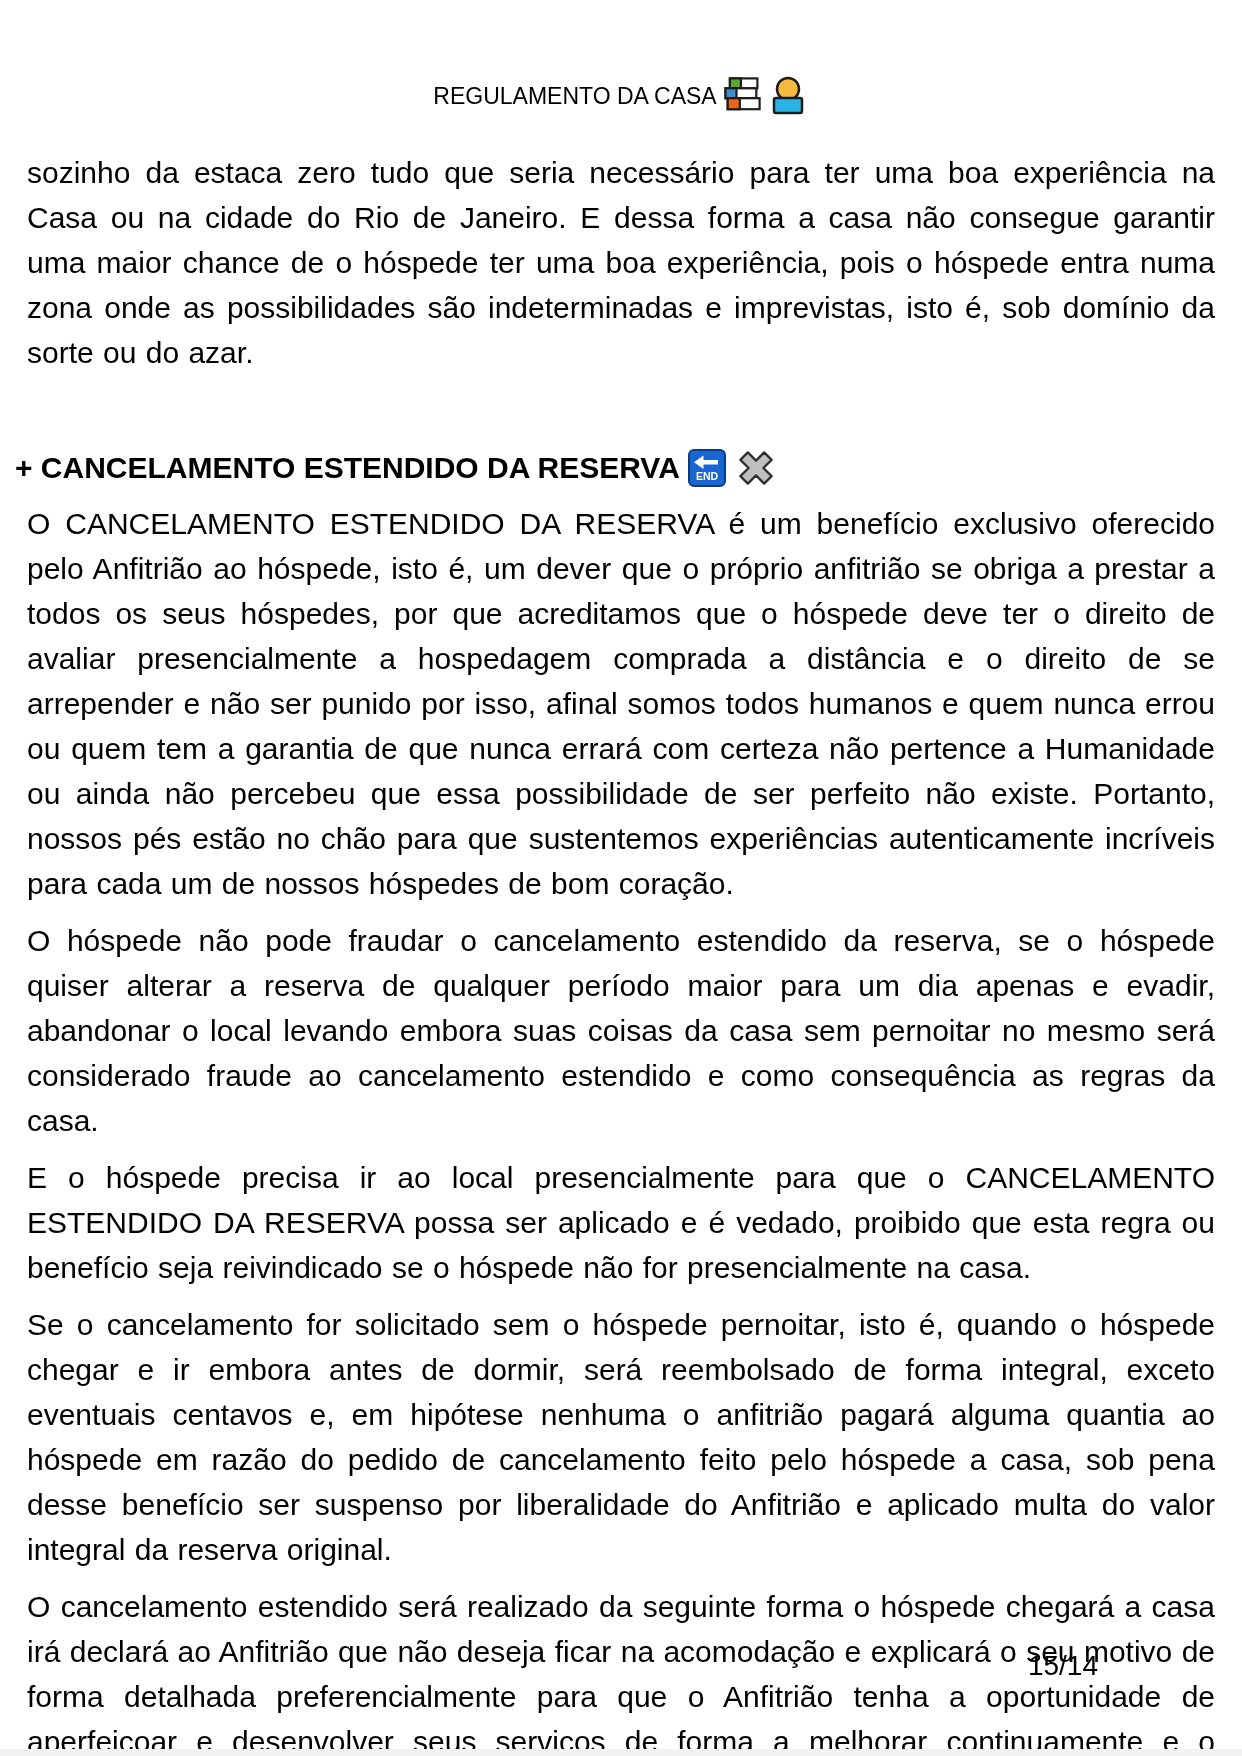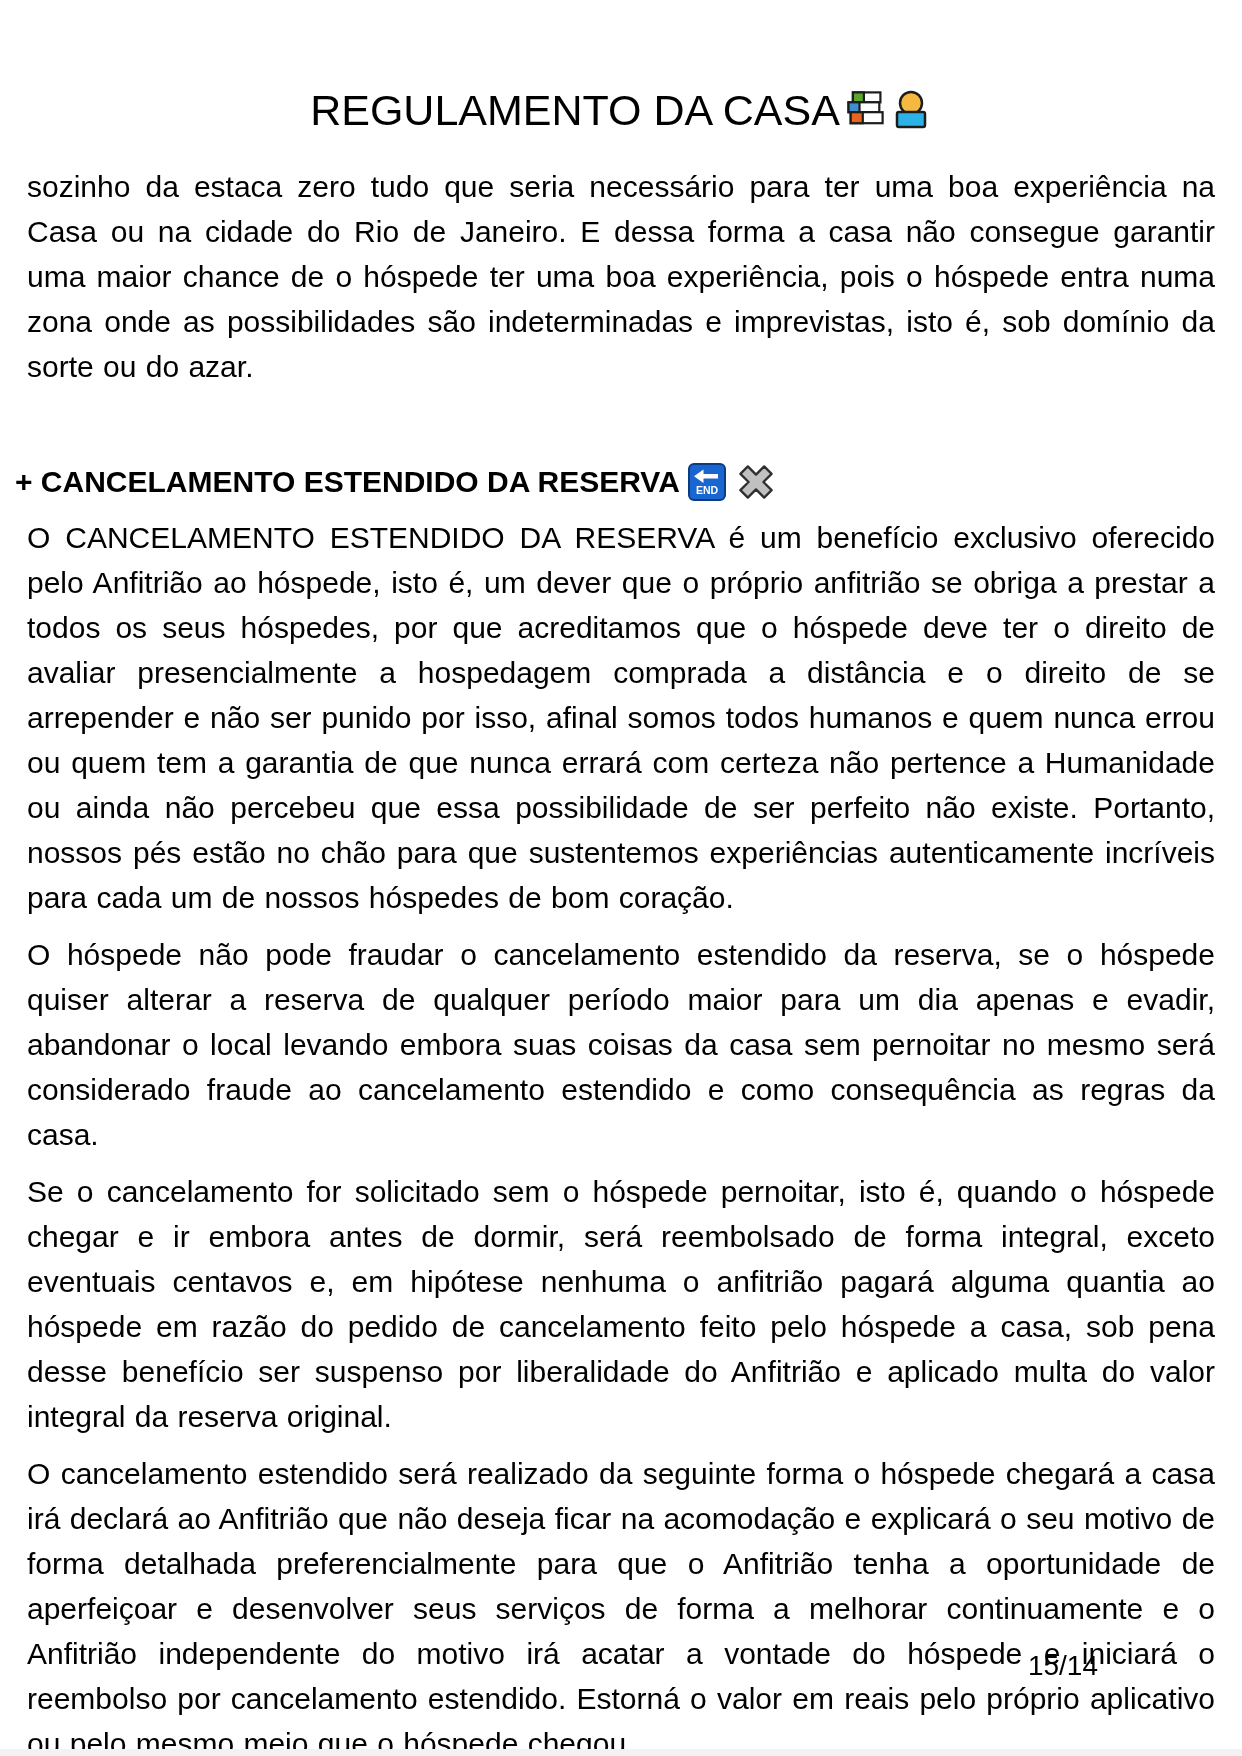--- a/index.html
+++ b/index.html
@@ -6,21 +6,21 @@
   body{
     width:1242px;height:1756px;
     background:#ffffff;color:#000;
     font-family:"Liberation Sans",sans-serif;
     position:relative;overflow:hidden;
   }
   .page{padding:58px 15px 0 15px;}
 
   .title-row{
     display:flex;align-items:center;justify-content:center;
-    gap:3px;font-size:43px;font-weight:400;line-height:46px;
+    gap:3px;font-size:23px;font-weight:400;line-height:46px;
   }
   .title-row .title-text{white-space:nowrap;}
 
   .icon{display:inline-flex;align-items:flex-end;flex:0 0 auto;}
 
   .bodytext{
     font-size:30px;line-height:45px;margin:12px;
     text-align:justify;text-justify:inter-word;word-spacing:1px;
   }
   .intro{margin-top:31px;}
@@ -83,19 +83,20 @@
       <svg width="44" height="42" viewBox="0 0 40 40" aria-hidden="true">
         <g transform="rotate(45 20 20)">
           <path d="M15 4 H25 V15 H36 V25 H25 V36 H15 V25 H4 V15 H15 Z" fill="#c0c0c0" stroke="#2e2e2e" stroke-width="2.2" stroke-linejoin="round"></path>
         </g>
       </svg>
     </span>
   </h2>
 
   <p class="bodytext">O CANCELAMENTO ESTENDIDO DA RESERVA é um benefício exclusivo oferecido pelo Anfitrião ao hóspede, isto é, um dever que o próprio anfitrião se obriga a prestar a todos os seus hóspedes, por que acreditamos que o hóspede deve ter o direito de avaliar presencialmente a hospedagem comprada a distância e o direito de se arrepender e não ser punido por isso, afinal somos todos humanos e quem nunca errou ou quem tem a garantia de que nunca errará com certeza não pertence a Humanidade ou ainda não percebeu que essa possibilidade de ser perfeito não existe. Portanto, nossos pés estão no chão para que sustentemos experiências autenticamente incríveis para cada um de nossos hóspedes de bom coração.</p>
   <p class="bodytext">O hóspede não pode fraudar o cancelamento estendido da reserva, se o hóspede quiser alterar a reserva de qualquer período maior para um dia apenas e evadir, abandonar o local levando embora suas coisas da casa sem pernoitar no mesmo será considerado fraude ao cancelamento estendido e como consequência as regras da casa.</p>
+  <p class="bodytext">E o hóspede precisa ir ao local presencialmente para que o CANCELAMENTO ESTENDIDO DA RESERVA possa ser aplicado e é vedado, proibido que esta regra ou benefício seja reivindicado se o hóspede não for presencialmente na casa.</p>
   <p class="bodytext">Se o cancelamento for solicitado sem o hóspede pernoitar, isto é, quando o hóspede chegar e ir embora antes de dormir, será reembolsado de forma integral, exceto eventuais centavos e, em hipótese nenhuma o anfitrião pagará alguma quantia ao hóspede em razão do pedido de cancelamento feito pelo hóspede a casa, sob pena desse benefício ser suspenso por liberalidade do Anfitrião e aplicado multa do valor integral da reserva original.</p>
   <p class="bodytext">O cancelamento estendido será realizado da seguinte forma o hóspede chegará a casa irá declará ao Anfitrião que não deseja ficar na acomodação e explicará o seu motivo de forma detalhada preferencialmente para que o Anfitrião tenha a oportunidade de aperfeiçoar e desenvolver seus serviços de forma a melhorar continuamente e o Anfitrião independente do motivo irá acatar a vontade do hóspede e iniciará o reembolso por cancelamento estendido. Estorná o valor em reais pelo próprio aplicativo ou pelo mesmo meio que o hóspede chegou</p>
 
 </div>
 
 <div class="pagenum">15/14</div>
 <div class="bottom-edge"></div>
 
 </body></html>

